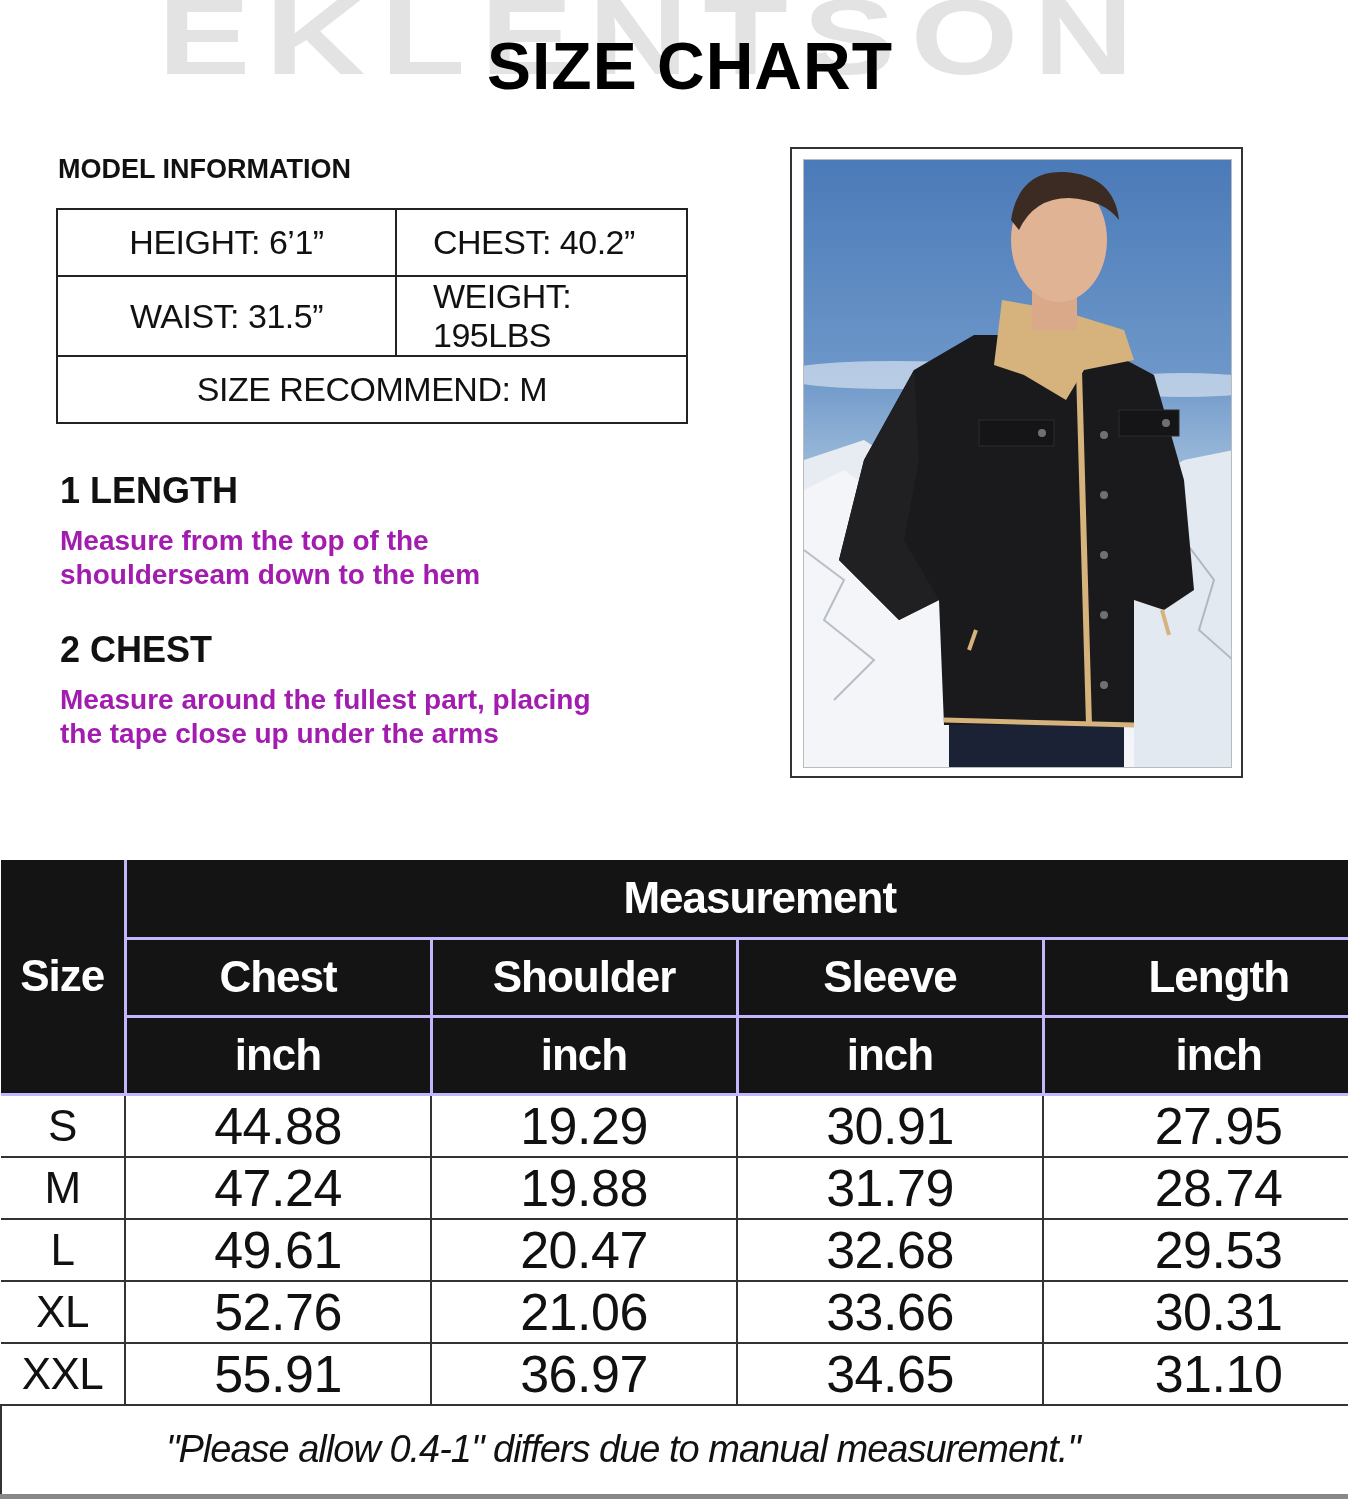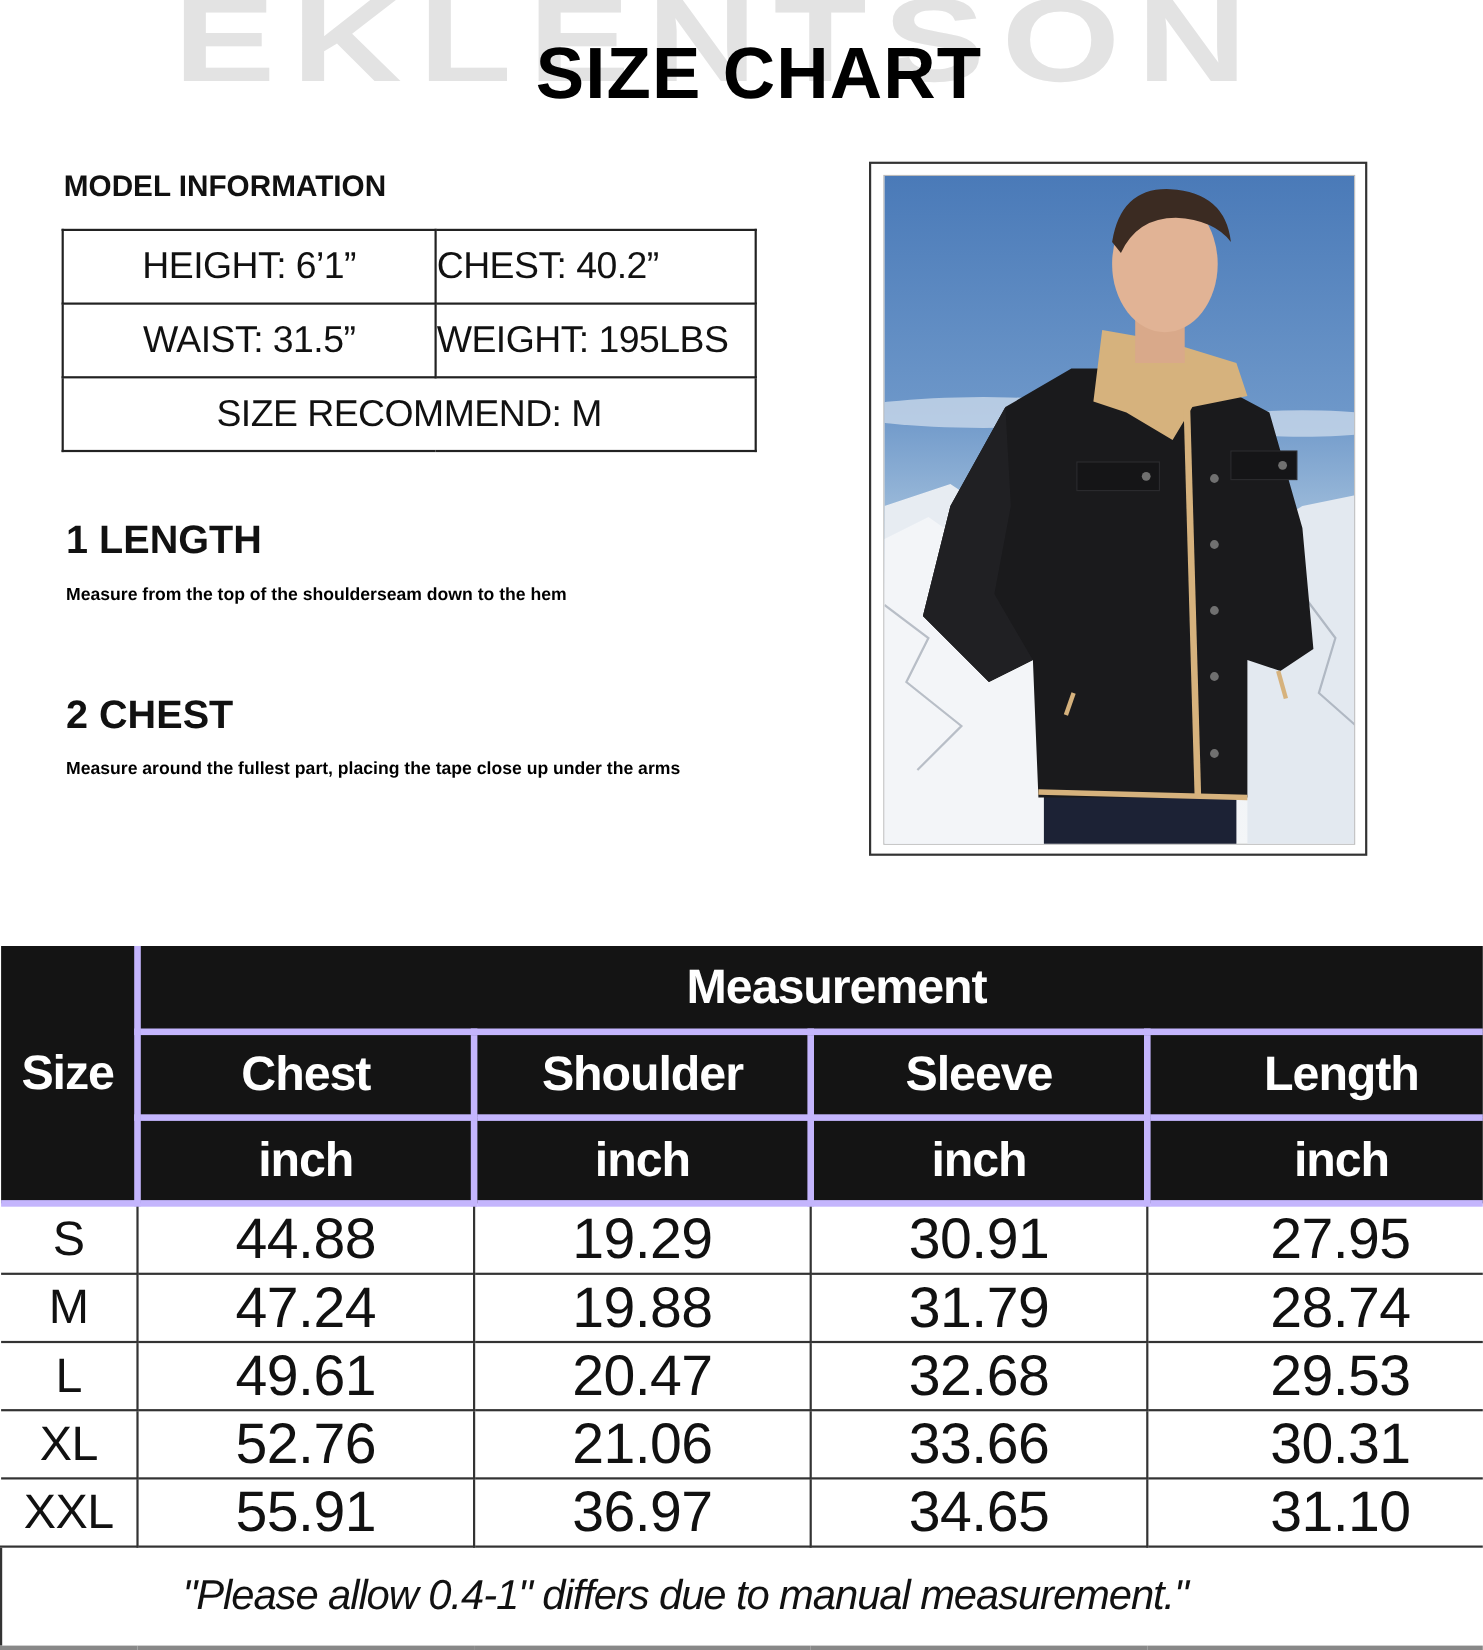--- a/index.html
+++ b/index.html
@@ -24,44 +24,44 @@
   .model-table {
     position: absolute; left: 56px; top: 208px; width: 632px; height: 202px;
     border: 2px solid #222; border-collapse: collapse;
   }
   .model-table td {
     border: 2px solid #222; height: 67px; font-size: 34px; color: #111;
     font-family: "Liberation Sans", sans-serif; transform-origin: center;
     letter-spacing: -0.5px;
   }
   .model-table td.c1 { text-align: center; width: 339px; }
-  .model-table td.c2 { text-align: left; }
+  .model-table td.c2 { text-align: left; padding-left: 36px; }
   .model-table td.full { text-align: center; }
 
   .section { position: absolute; left: 60px; }
   .section h3 { font-size: 36px; font-weight: bold; color: #111; margin-bottom: 12px; }
-  .section p { font-size: 16px; font-weight: bold; color: #000000; line-height: 34px; width: 560px; }
+  .section p { font-size: 28px; font-weight: bold; color: #a21caf; line-height: 34px; width: 560px; }
 
   .photo-frame {
     position: absolute; left: 790px; top: 147px; width: 453px; height: 631px;
     border: 2px solid #333; background: #fff;
   }
   .photo {
     position: absolute; left: 11px; top: 10px; width: 429px; height: 609px;
     border: 1px solid #bbb; overflow: hidden;
     background: linear-gradient(180deg, #4a7ab8 0%, #6d97c9 35%, #9fbddb 52%, #e9eef4 62%, #f4f6f8 100%);
   }
 
   .size-table {
     position: absolute; left: 0; top: 860px; width: 1348px; border-collapse: collapse;
     table-layout: fixed;
   }
   .size-table th {
     background: #141414; color: #fff; font-weight: 900; font-family: "Liberation Sans", sans-serif;
-    border: 6px solid #c4b5fd; font-size: 44px; letter-spacing: -1px;
+    border: 3px solid #c4b5fd; font-size: 44px; letter-spacing: -1px;
   }
   .size-table th.size-h { border-left: none; width: 124px; }
   .size-table tr.r1 th { height: 78px; border-top: none; }
   .size-table tr.r2 th { height: 78px; }
   .size-table tr.r3 th { height: 78px; }
   .size-table td {
     border: 2px solid #333; text-align: center; height: 62px;
     font-size: 52px; color: #111; font-family: "Liberation Sans", sans-serif; letter-spacing: -0.5px;
   }
   .size-table td.size-c { font-size: 44px; border-left: none; }

